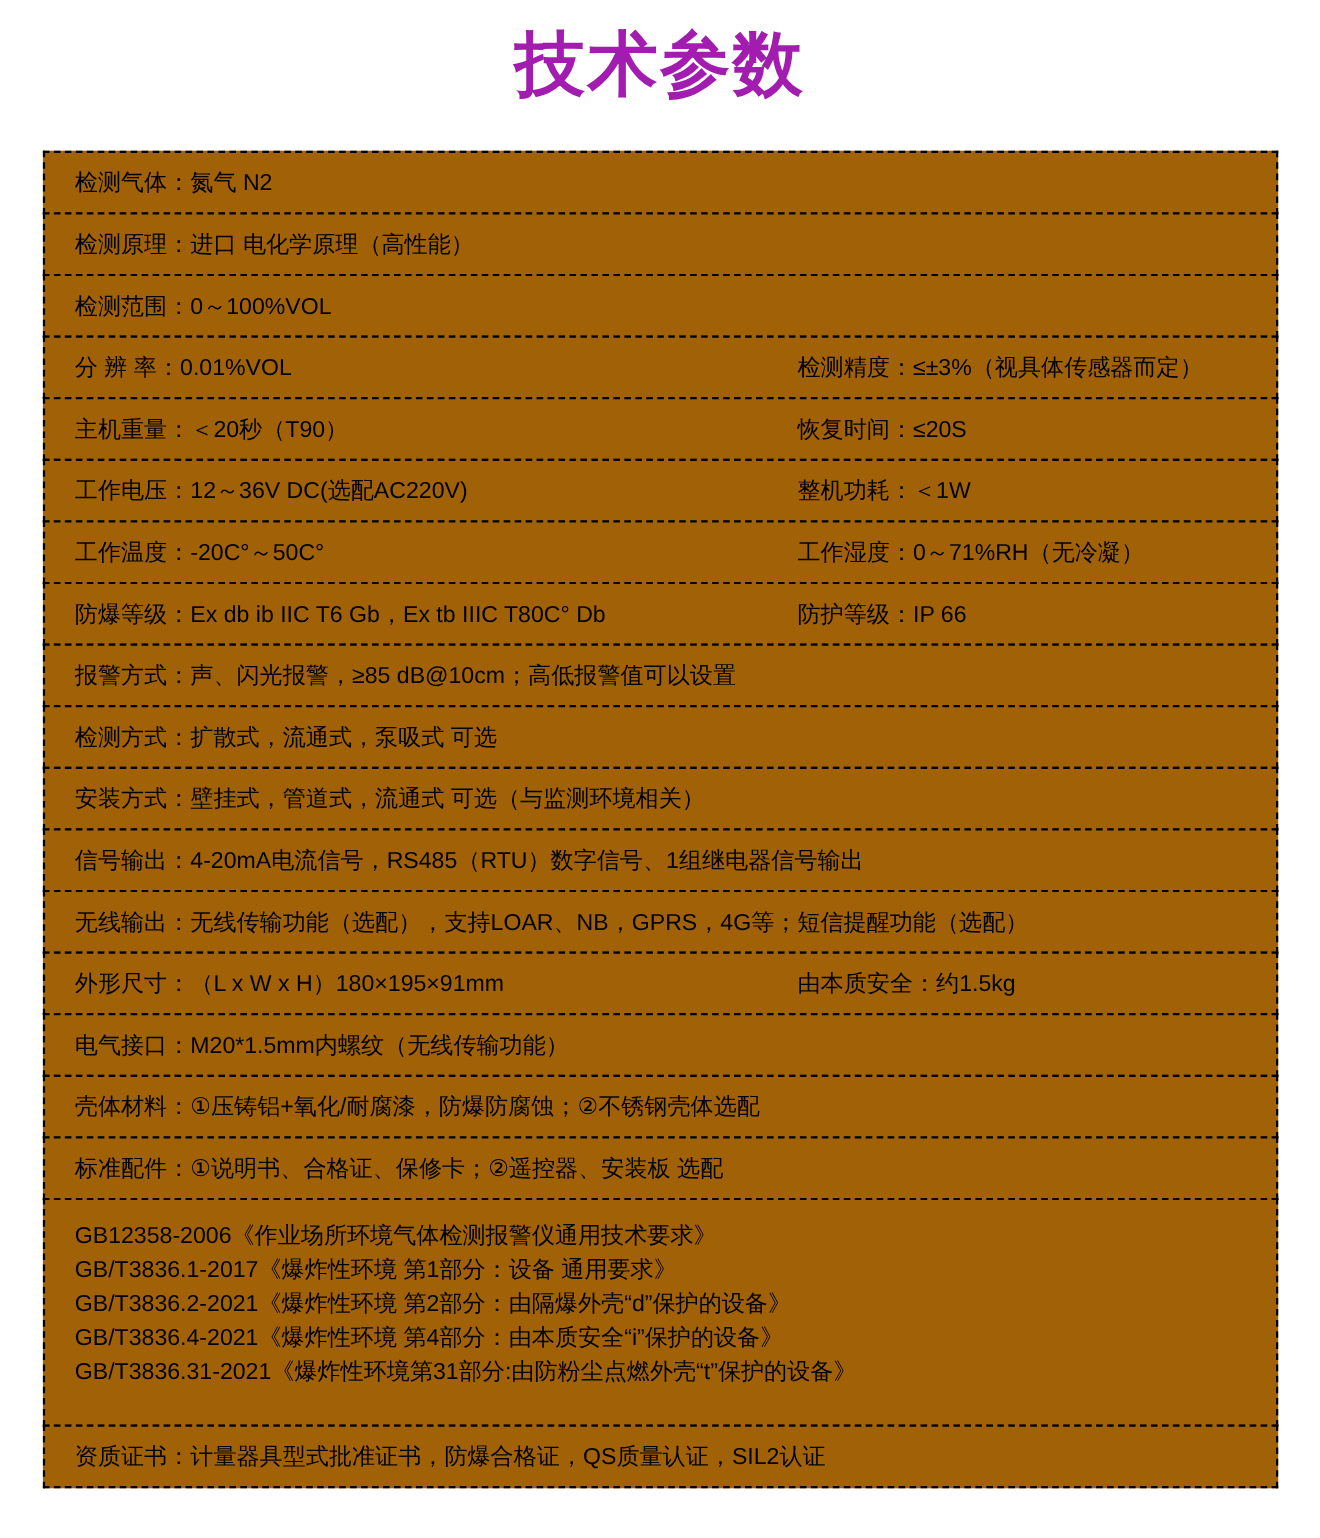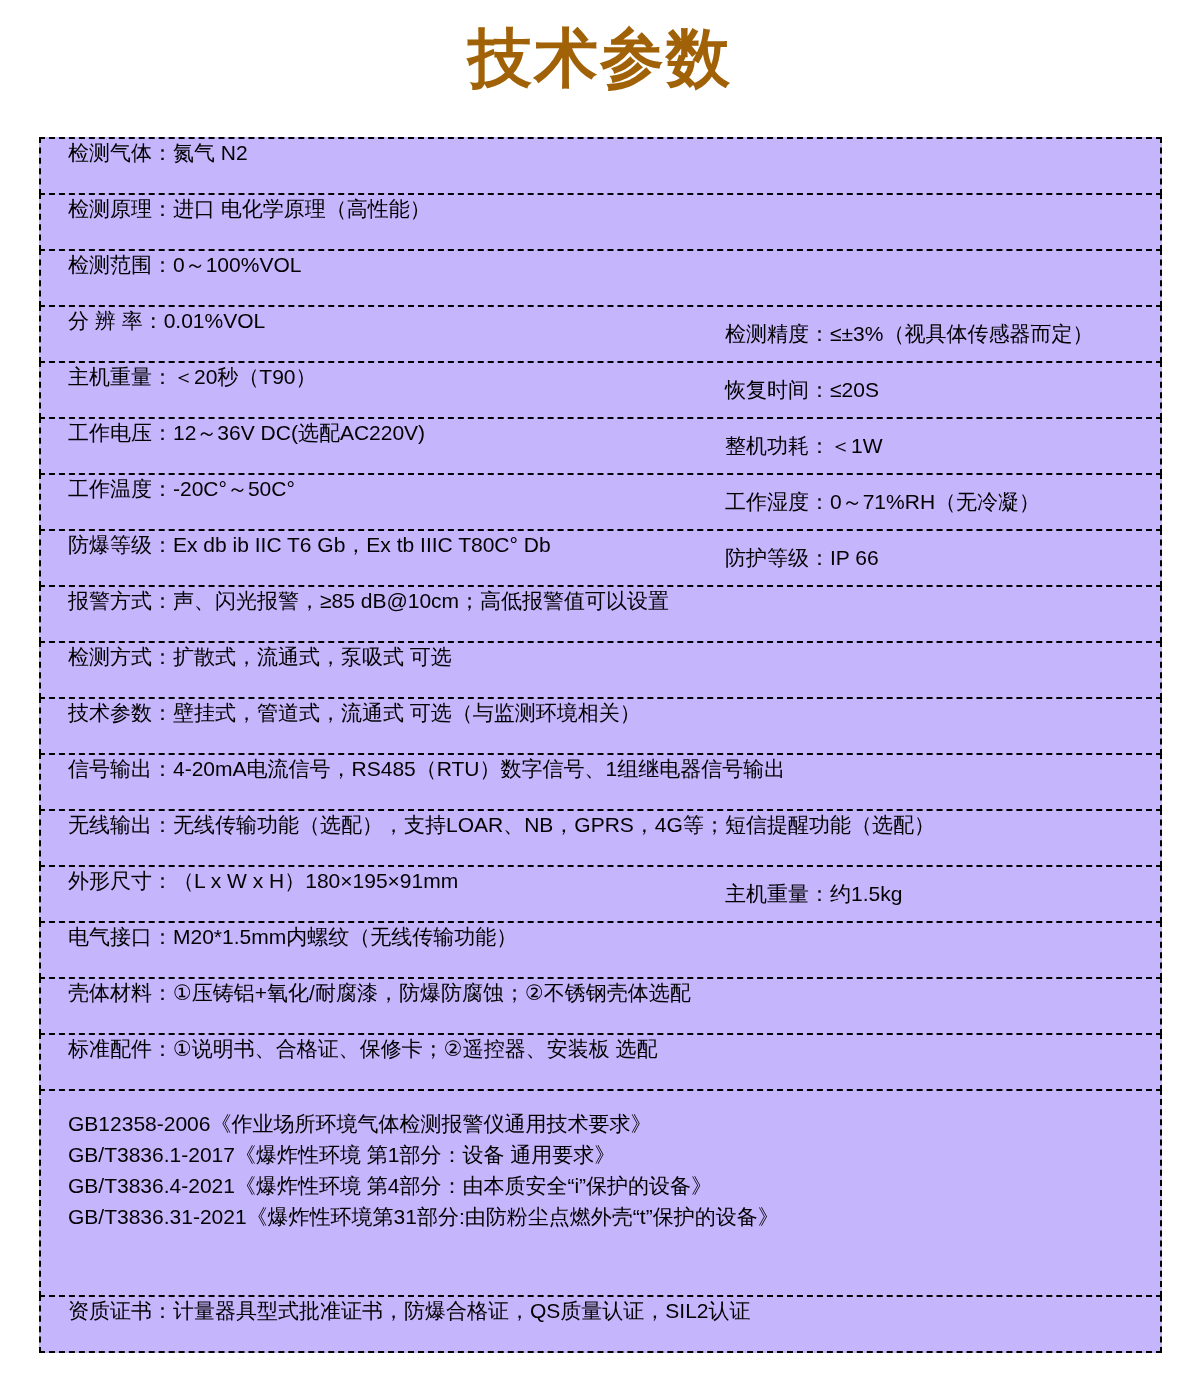--- a/index.html
+++ b/index.html
@@ -12,35 +12,35 @@
   body { height: 1398px; overflow: hidden; }
 
   .page-title {
     margin-top: 16px;
     height: 84px;
     line-height: 84px;
     text-align: center;
     font-size: 64px;
     font-weight: 700;
     letter-spacing: 2px;
-    color: #a16207;
+    color: #a21caf;
   }
 
   .spec-table {
     margin: 37px 38px 0 39px; 
     width: 1123px;
   }
 
   .spec-row {
     position: relative;
     border: 2px dashed #000000;
     height: 58px;
     display: flex;
-    align-items: flex-start;
-    background: #c4b5fd;
+    align-items: center;
+    background: #a16207;
   }
   .spec-row + .spec-row { margin-top: -2px; } 
 
   .cell-left {
     padding-left: 27px;
     font-size: 21px;
     white-space: nowrap;
   }
   .cell-right {
     position: absolute;
@@ -108,51 +108,52 @@
 
   <div class="spec-row">
     <span class="cell-left">报警方式：声、闪光报警，≥85 dB@10cm；高低报警值可以设置</span>
   </div>
 
   <div class="spec-row">
     <span class="cell-left">检测方式：扩散式，流通式，泵吸式 可选</span>
   </div>
 
   <div class="spec-row">
-    <span class="cell-left">技术参数：壁挂式，管道式，流通式 可选（与监测环境相关）</span>
+    <span class="cell-left">安装方式：壁挂式，管道式，流通式 可选（与监测环境相关）</span>
   </div>
 
   <div class="spec-row">
     <span class="cell-left">信号输出：4-20mA电流信号，RS485（RTU）数字信号、1组继电器信号输出</span>
   </div>
 
   <div class="spec-row">
     <span class="cell-left">无线输出：无线传输功能（选配），支持LOAR、NB，GPRS，4G等；短信提醒功能（选配）</span>
   </div>
 
   <div class="spec-row">
     <span class="cell-left">外形尺寸：（L x W x H）180×195×91mm</span>
-    <span class="cell-right">主机重量：约1.5kg</span>
+    <span class="cell-right">由本质安全：约1.5kg</span>
   </div>
 
   <div class="spec-row">
     <span class="cell-left">电气接口：M20*1.5mm内螺纹（无线传输功能）</span>
   </div>
 
   <div class="spec-row">
     <span class="cell-left">壳体材料：①压铸铝+氧化/耐腐漆，防爆防腐蚀；②不锈钢壳体选配</span>
   </div>
 
   <div class="spec-row">
     <span class="cell-left">标准配件：①说明书、合格证、保修卡；②遥控器、安装板 选配</span>
   </div>
 
   <div class="spec-row multi">
     <div class="multi-line">GB12358-2006《作业场所环境气体检测报警仪通用技术要求》</div>
     <div class="multi-line">GB/T3836.1-2017《爆炸性环境 第1部分：设备 通用要求》</div>
+    <div class="multi-line">GB/T3836.2-2021《爆炸性环境 第2部分：由隔爆外壳“d”保护的设备》</div>
     <div class="multi-line">GB/T3836.4-2021《爆炸性环境 第4部分：由本质安全“i”保护的设备》</div>
     <div class="multi-line">GB/T3836.31-2021《爆炸性环境第31部分:由防粉尘点燃外壳“t”保护的设备》</div>
   </div>
 
   <div class="spec-row">
     <span class="cell-left">资质证书：计量器具型式批准证书，防爆合格证，QS质量认证，SIL2认证</span>
   </div>
 
 </div>
 

